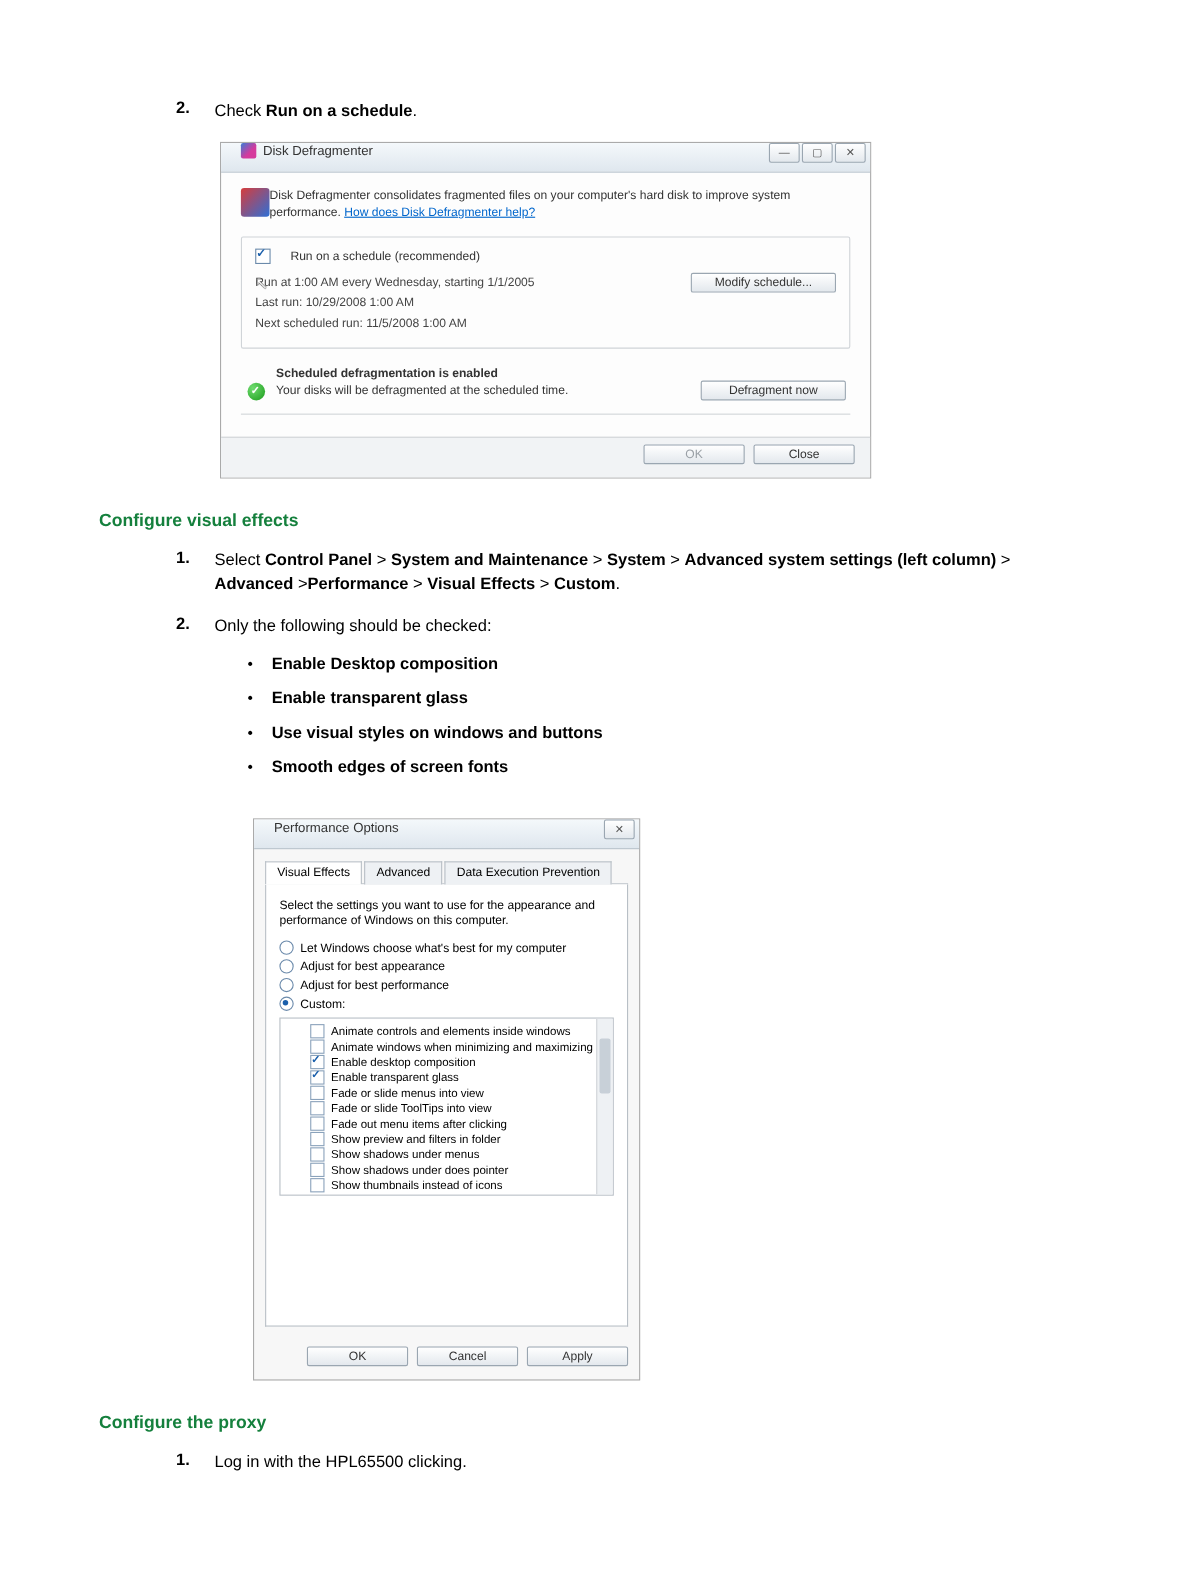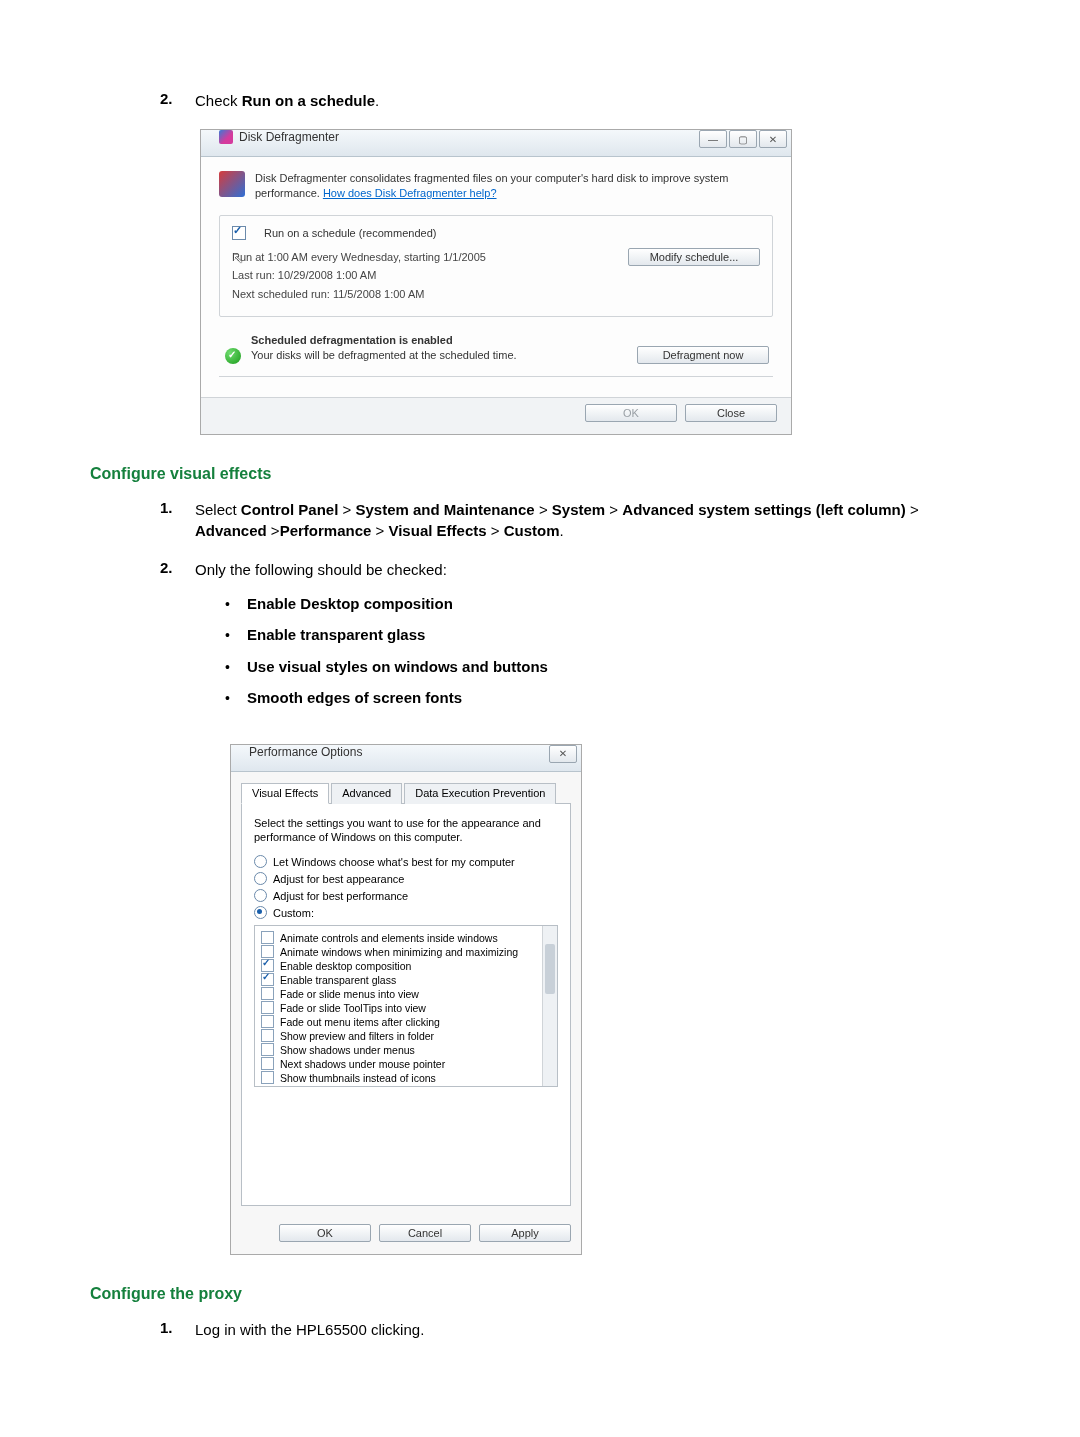--- a/index.html
+++ b/index.html
@@ -85,21 +85,21 @@
   .tb-btn {
     width: 26px; height: 16px;
     border: 1px solid #9aa6b1;
     border-radius: 2px;
     background: linear-gradient(#fff,#e3e8ed);
     font-size: 10px;
     display: flex; align-items: center; justify-content: center;
     color: #555;
   }
   .defrag-body { padding: 14px 18px 10px 18px; }
-  .defrag-intro { display: flex; gap: 10px; margin-bottom: 14px; }
+  .defrag-intro { display: flex; margin-bottom: 14px; }
   .defrag-icon {
     width: 26px; height: 26px; flex: none;
     background: linear-gradient(135deg,#d63c3c,#2e6fd6);
     border-radius: 3px;
   }
   .defrag-intro-text { font-size: 11px; line-height: 1.35; color: #333; }
   .defrag-intro-text a { color: #0066cc; text-decoration: underline; cursor: pointer; }
 
   .sched-box {
     border: 1px solid #d0d4d8;
@@ -223,20 +223,21 @@
     width: 5px; height: 5px; border-radius: 50%;
     background: #1a5fab;
   }
   .list-box {
     border: 1px solid #b8bfc6;
     height: 160px;
     margin-top: 6px;
     overflow: hidden;
     position: relative;
     background: #fff;
+    padding-left: 21px;
   }
   .list-inner { padding: 4px 16px 4px 6px; }
   .lrow { display: flex; align-items: center; gap: 6px; font-size: 10.5px; margin: 1px 0; white-space: nowrap; }
   .smchk {
     width: 11px; height: 11px; border: 1px solid #8aa2bb; background: #fff;
     position: relative; flex: none;
   }
   .smchk.on::after {
     content: "✓"; position: absolute; top: -3px; left: 0;
     font-size: 10px; color: #1a5fab; font-weight: bold;
@@ -422,21 +423,21 @@
             <div class="lrow">
               <div class="smchk"></div>
               <span>Show preview and filters in folder</span>
             </div>
             <div class="lrow">
               <div class="smchk"></div>
               <span>Show shadows under menus</span>
             </div>
             <div class="lrow">
               <div class="smchk"></div>
-              <span>Next shadows under mouse pointer</span>
+              <span>Show shadows under does pointer</span>
             </div>
             <div class="lrow">
               <div class="smchk"></div>
               <span>Show thumbnails instead of icons</span>
             </div>
           </div>
         <div class="scroll-stub"></div>
       </div>
       <div style="height:110px"></div>
     </div>

